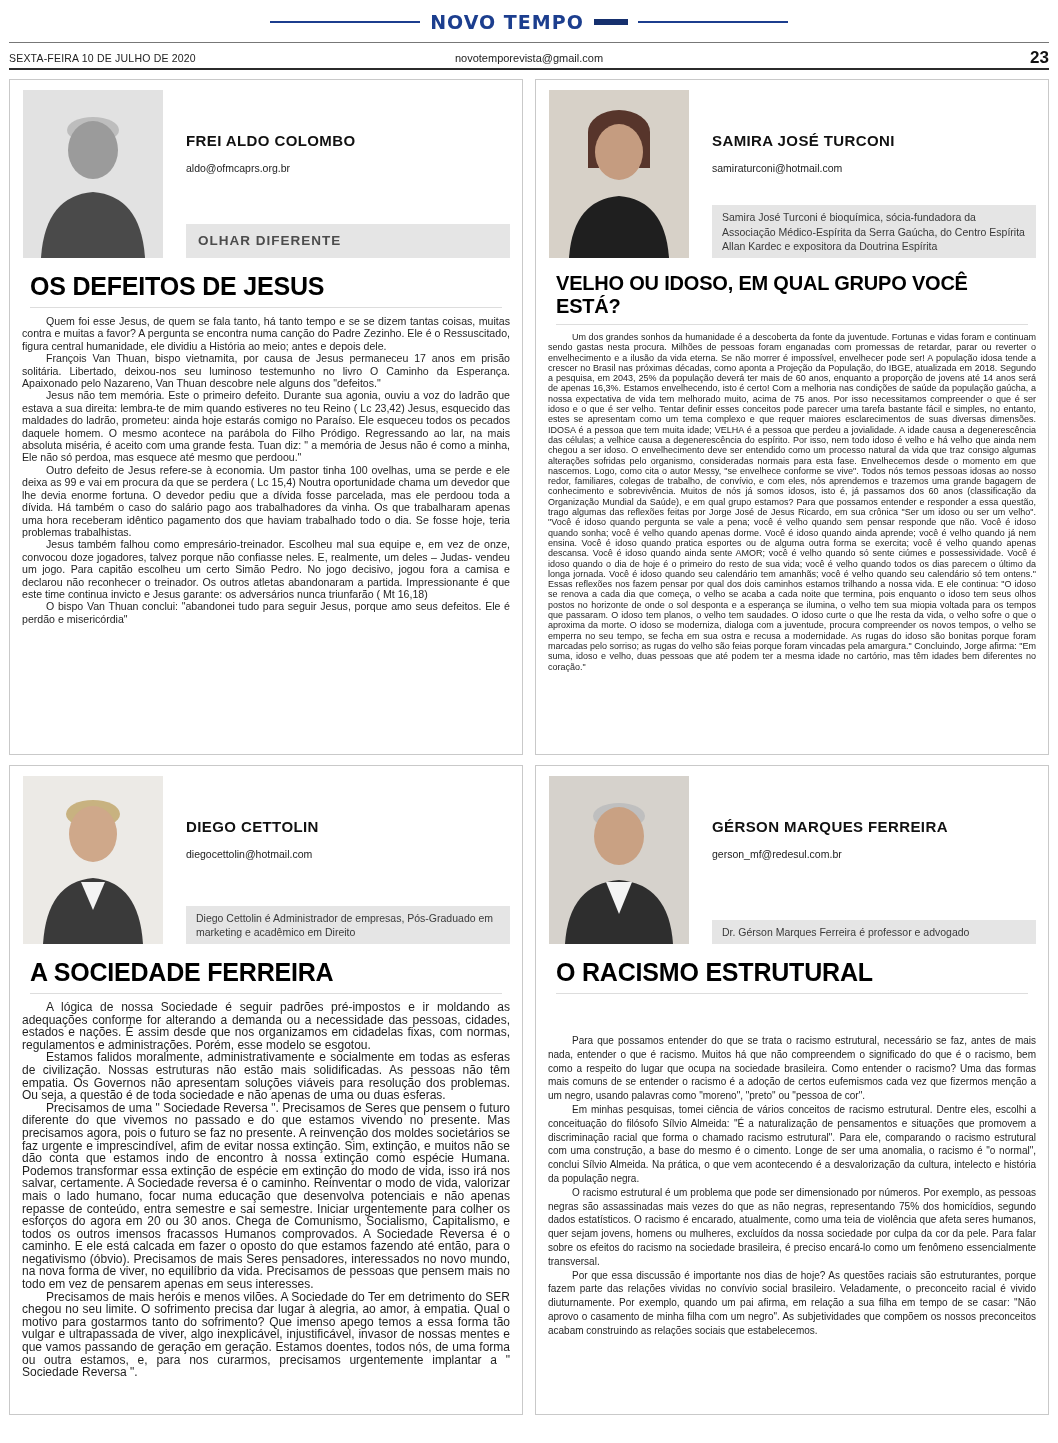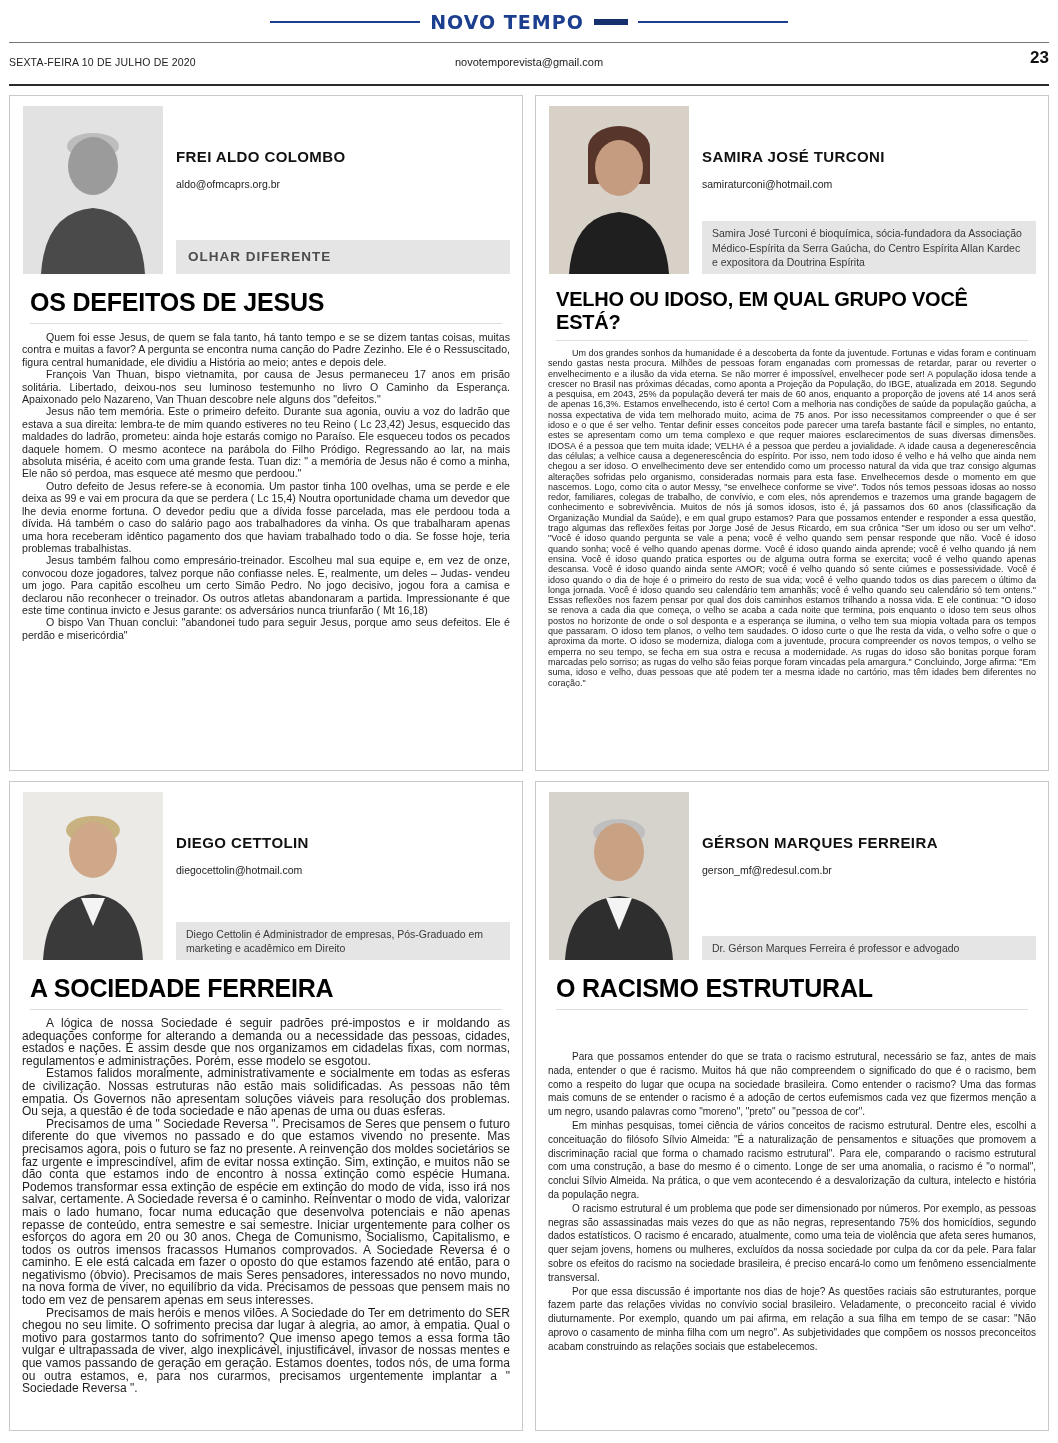--- a/index.html
+++ b/index.html
@@ -5,33 +5,33 @@
   * { box-sizing: border-box; }
   html,body { margin:0; padding:0; background:#fff; }
   body { font-family:"Liberation Sans", sans-serif; color:#1b1b1b; }
   .page { width:1058px; height:1443px; margin:0 auto; padding:6px 9px 8px; overflow:hidden; background:#fff; }
 
   
   .masthead-row { display:flex; align-items:center; justify-content:center; gap:10px; height:32px; }
   .mast-line { height:2px; background:#1c3e8e; width:150px; }
   .masthead { color:#1c3e8e; font-family:"DejaVu Sans", sans-serif; font-weight:bold; font-size:19px; letter-spacing:1px; margin:0; }
   .mast-dash { width:34px; height:6px; background:#16306e; }
-  .info-row { display:flex; align-items:flex-end; border-top:1px solid #777; border-bottom:2px solid #2b2b2b; padding:5px 0 16px; margin-top:4px; }
+  .info-row { display:flex; align-items:center; border-top:1px solid #777; border-bottom:2px solid #2b2b2b; padding:5px 0 0; margin-top:4px; }
   .date-txt { width:280px; font-size:10.5px; color:#222; letter-spacing:0.2px; }
   .mail-txt { flex:1; text-align:center; font-size:11px; color:#222; }
   .page-no { width:280px; text-align:right; font-size:17px; font-weight:bold; color:#111; }
 
   
   main { display:grid; grid-template-columns:1fr 1fr; grid-template-rows:676px 650px; gap:10px 12px; margin-top:9px; }
   .card { border:1px solid #c9c9c9; padding:10px 12px 8px; overflow:hidden; background:#fff; }
 
   .card-header { display:flex; height:168px; }
   .photo { width:142px; height:168px; flex:none; overflow:hidden; }
   .photo svg { display:block; width:100%; height:100%; }
-  .hdr-right { flex:1; min-width:0; display:flex; flex-direction:column; padding-left:12px; }
+  .hdr-right { flex:1; min-width:0; display:flex; flex-direction:column; padding-left:22px; }
   .author { margin-top:42px; font-size:15px; font-weight:bold; letter-spacing:0.4px; color:#111; }
   .email { margin-top:13px; font-size:10.5px; color:#222; }
   .banner { margin-top:auto; background:#e5e5e5; color:#3a3a3a; font-size:10.5px; line-height:1.35; padding:5px 10px; }
   .banner--label { font-size:13.5px; font-weight:bold; letter-spacing:1px; color:#4c4c4c; padding:8px 12px; }
 
   .article-title { font-weight:bold; color:#000000; margin:14px 8px 7px; letter-spacing:-0.2px;
                    border-bottom:1px solid #ddd; padding-bottom:6px; font-size:25px; }
   .title--long { font-size:20px; }
 
   .body { text-align:justify; color:#1f1f1f; }

